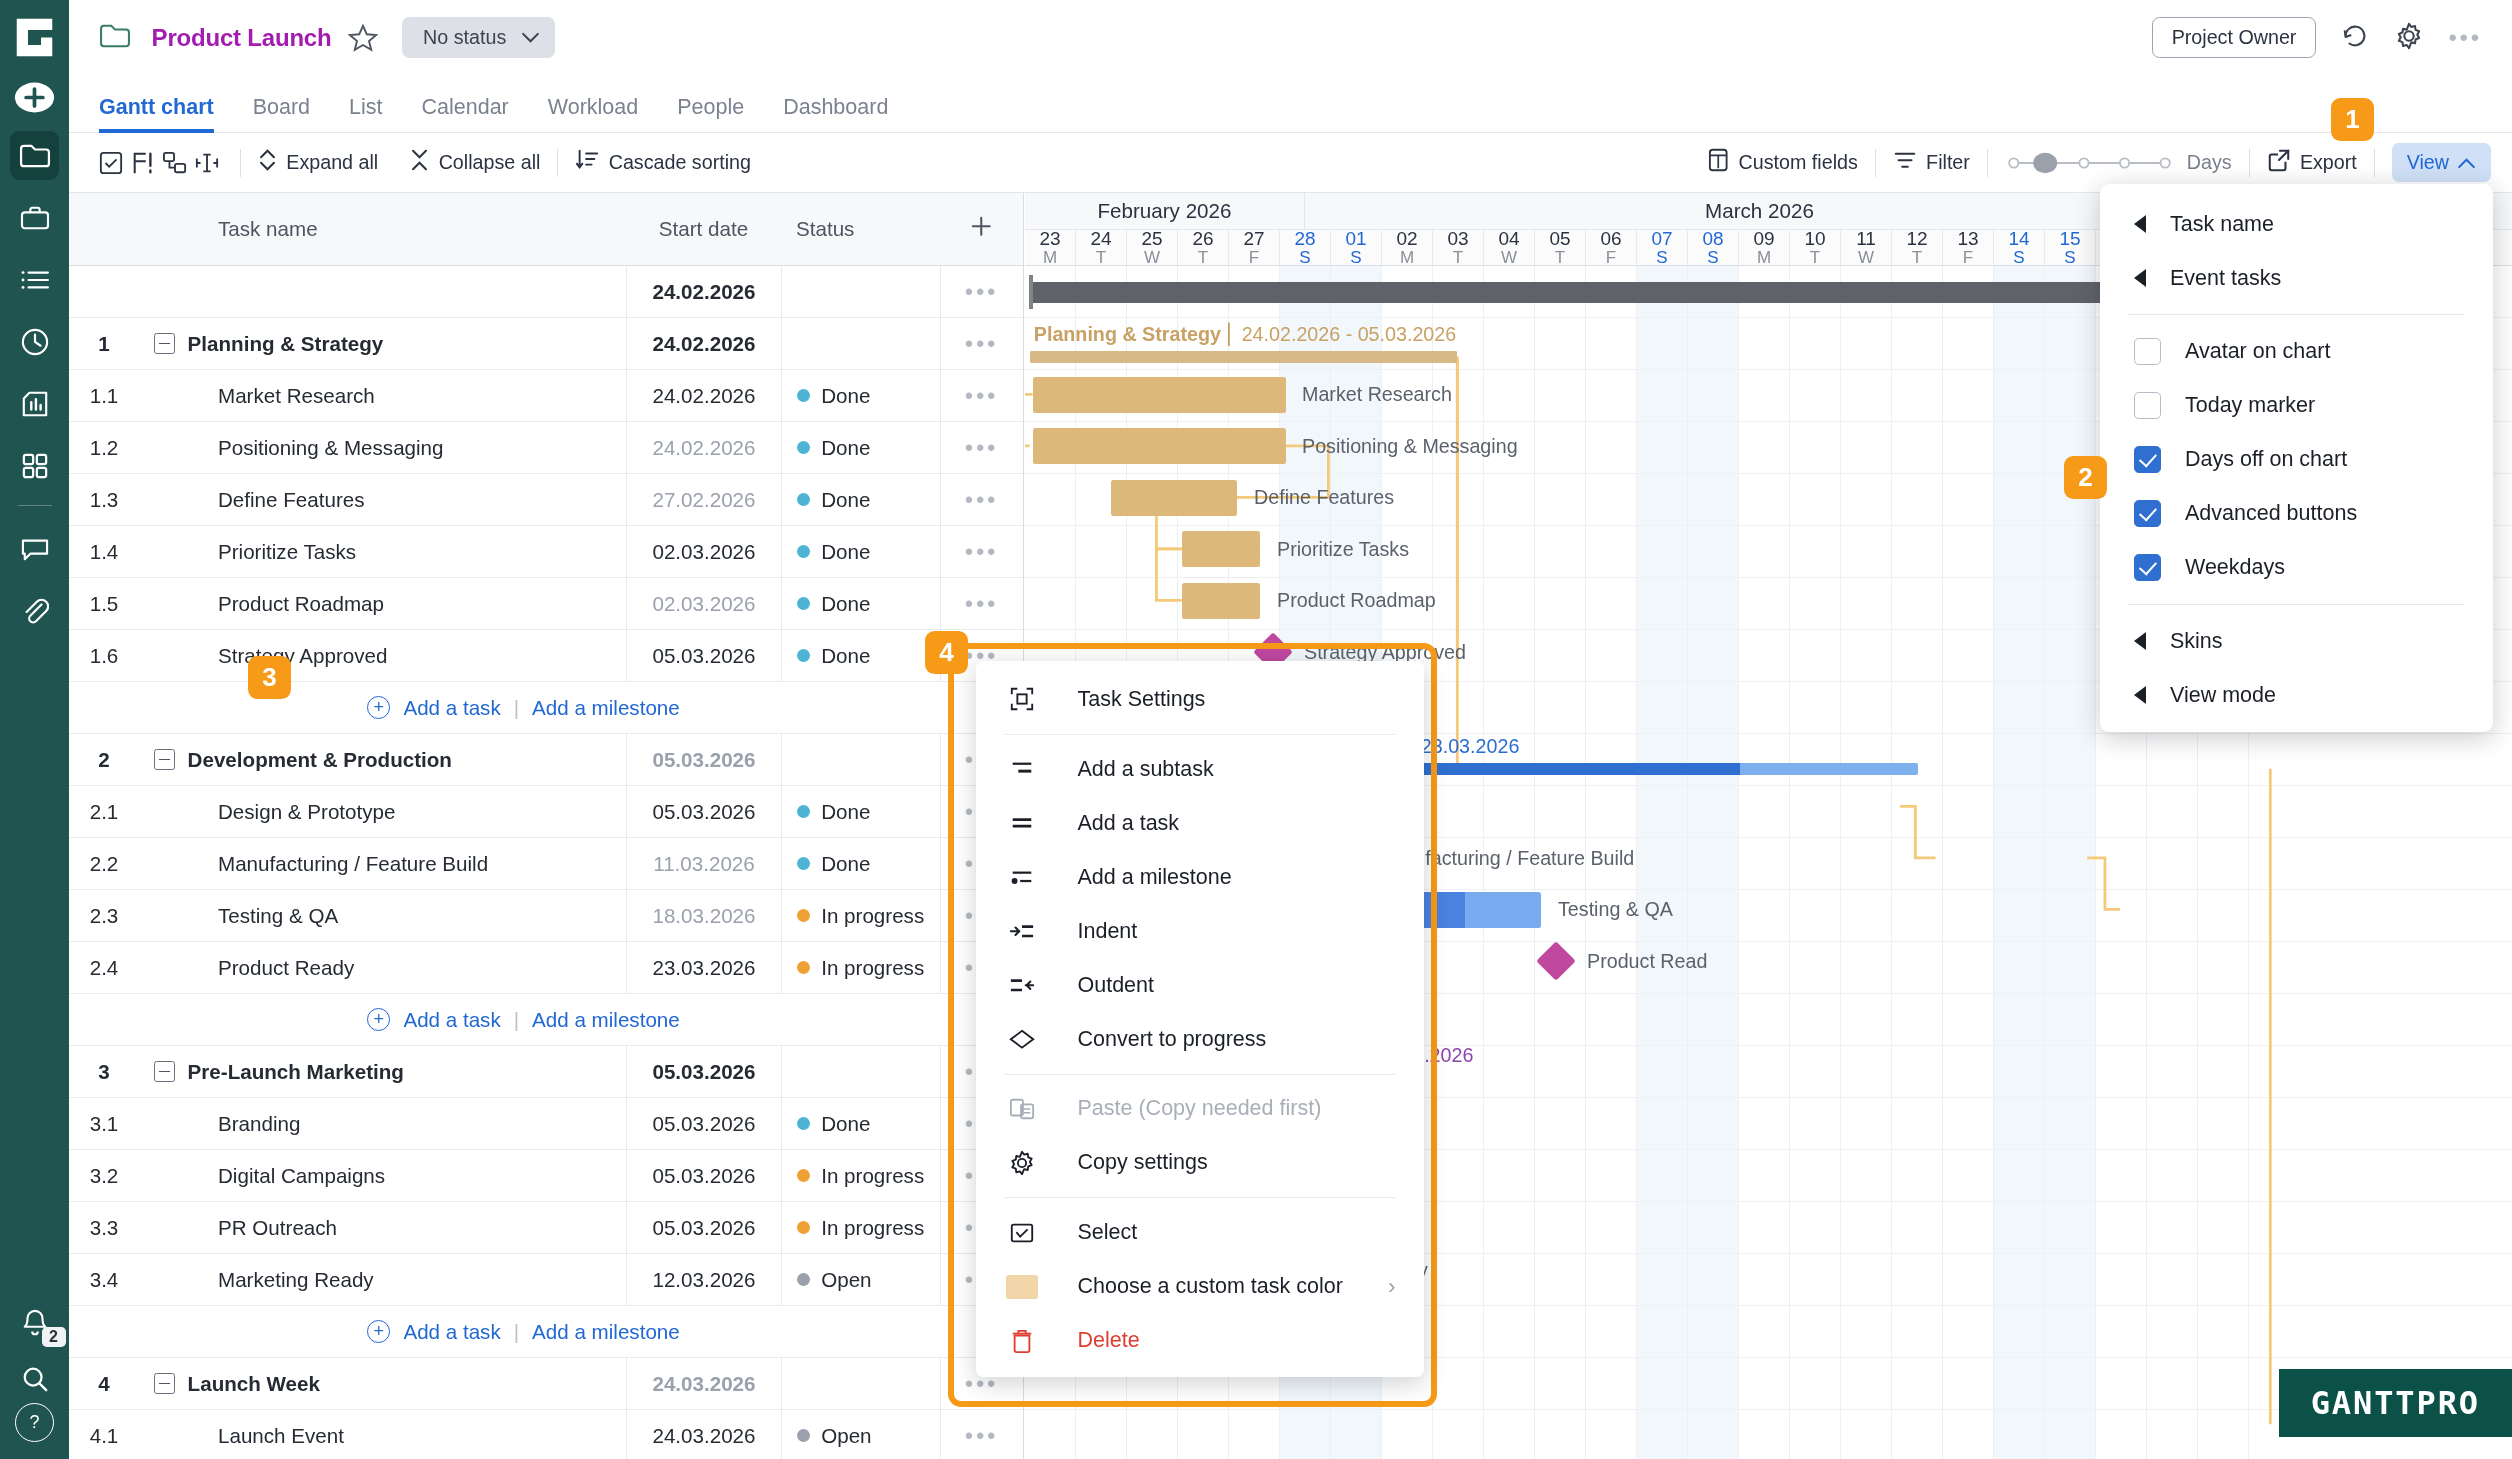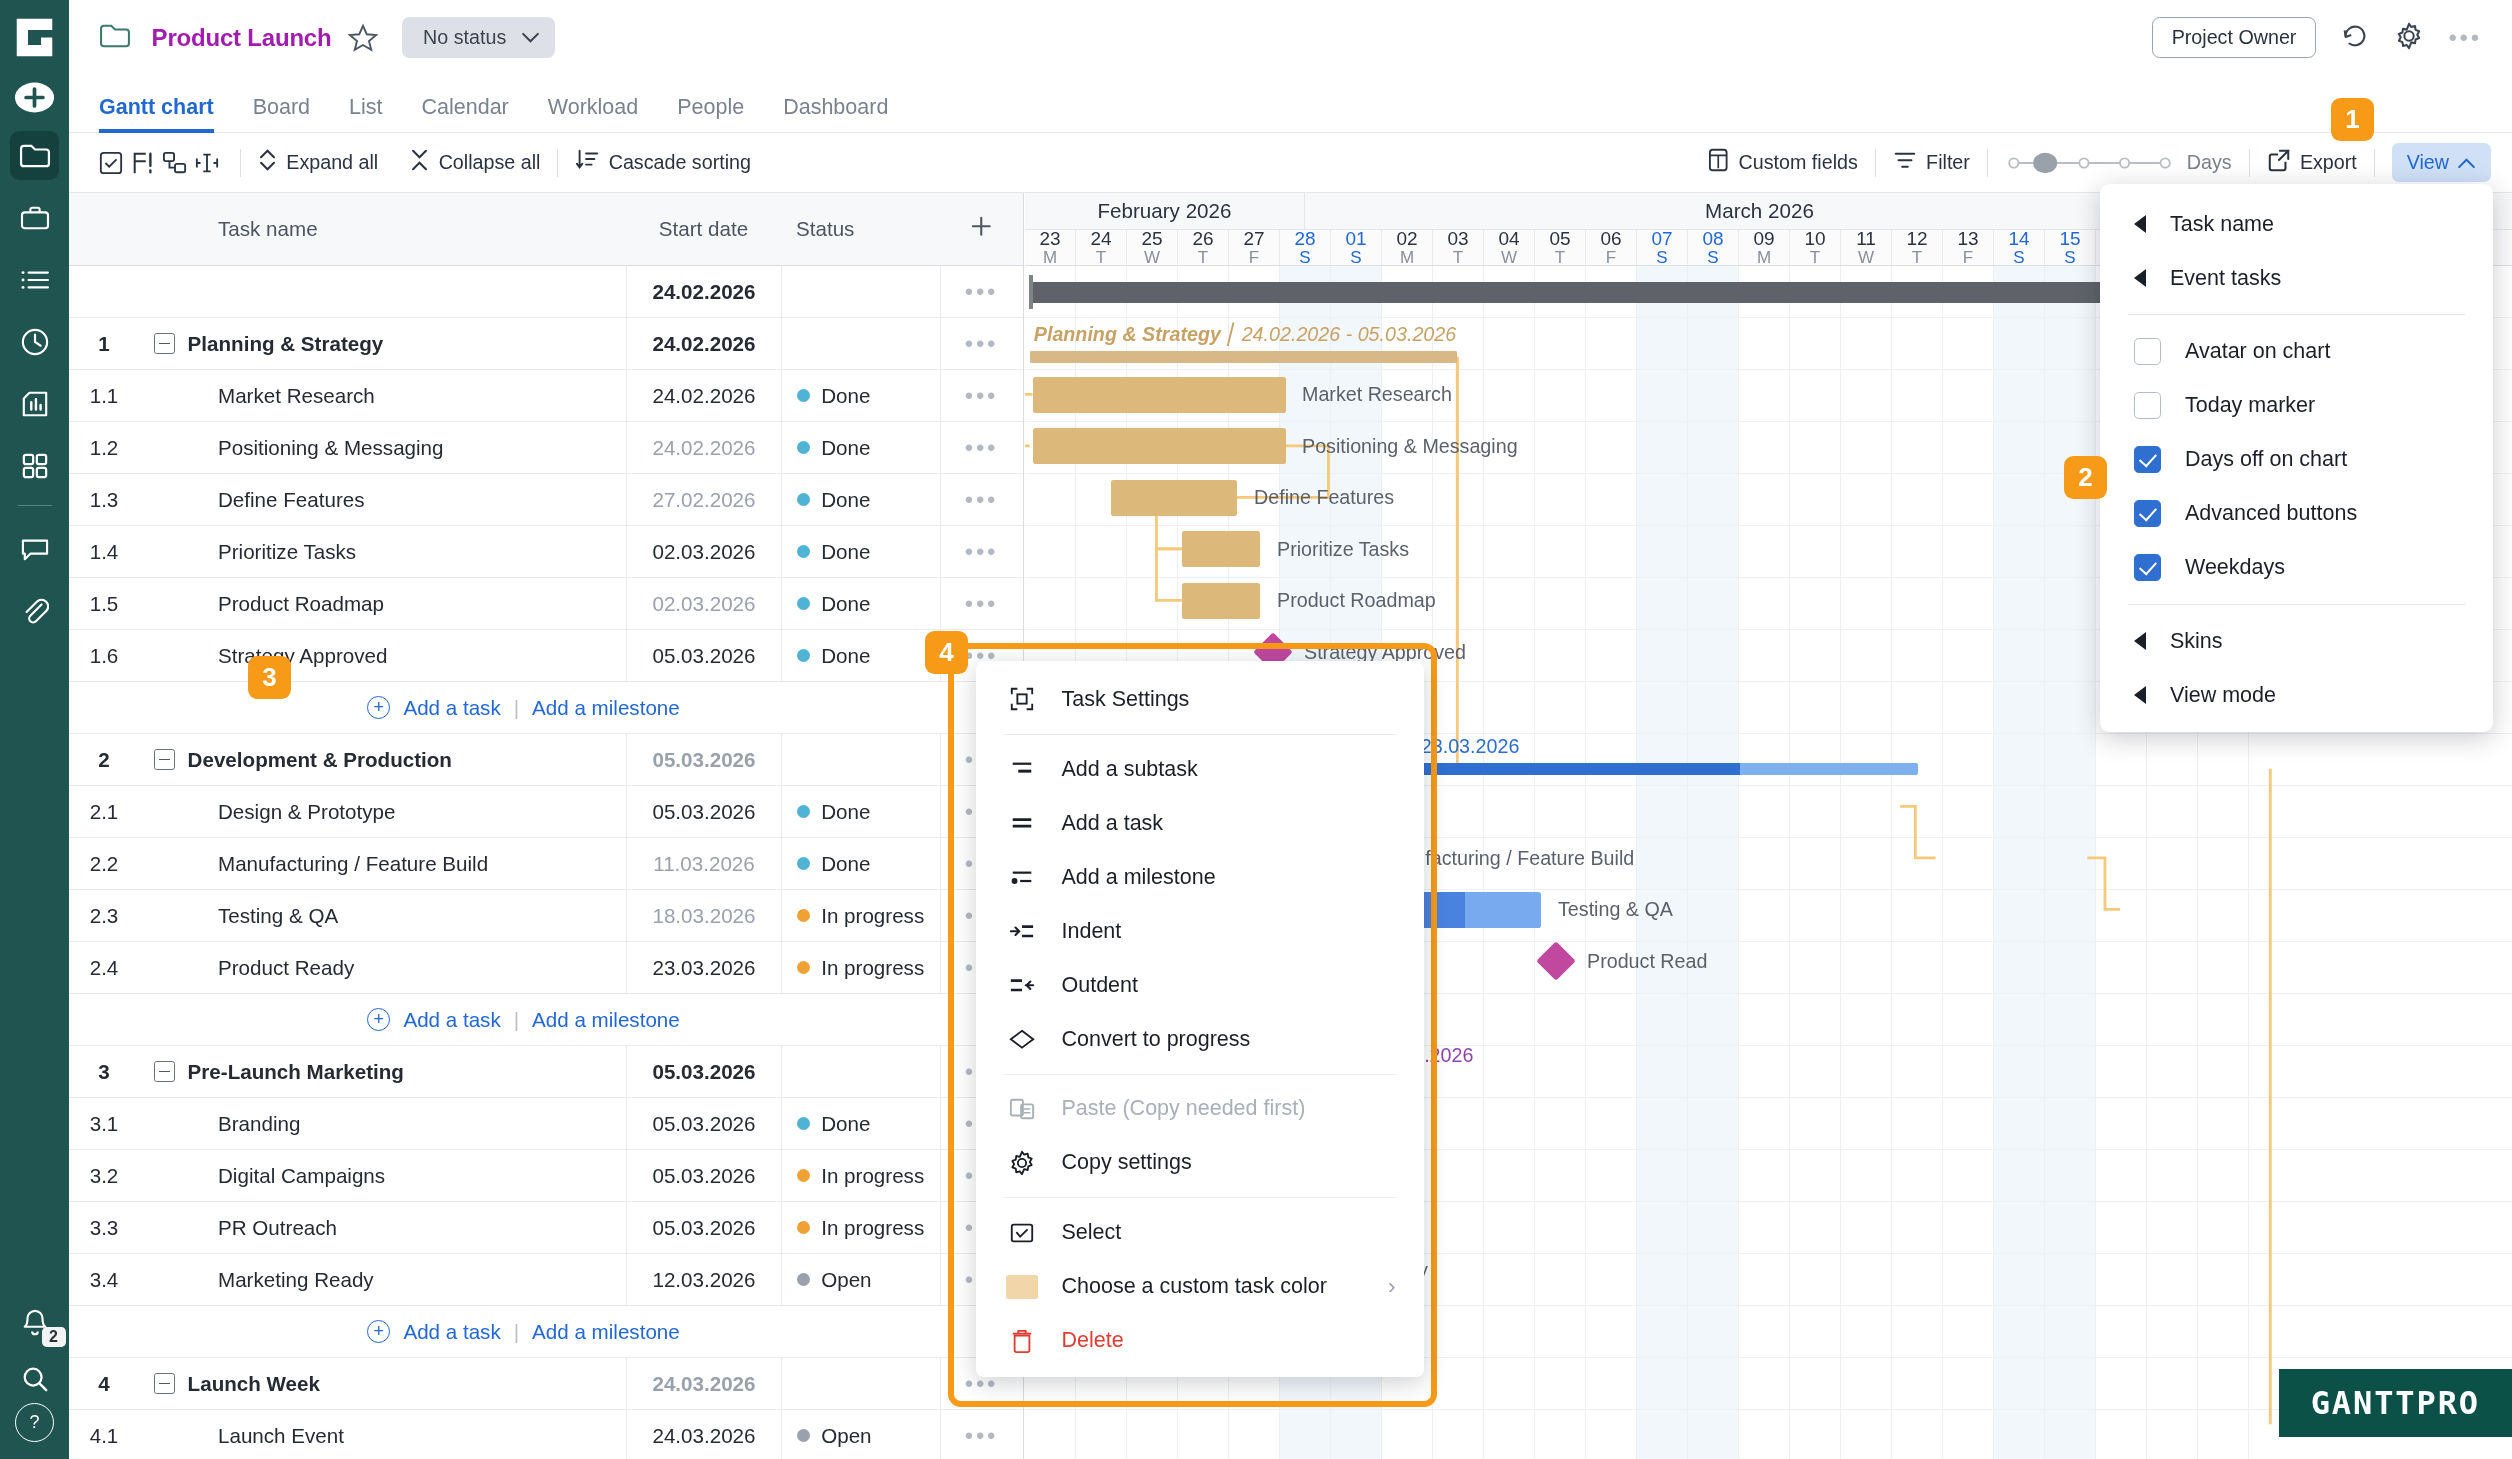--- a/index.html
+++ b/index.html
@@ -185,21 +185,21 @@
   
   #ctxwrap {
     position: absolute; left: 948px; top: 643px; width: 489px; height: 764px;
     border: 6.6px solid #f79a17; border-radius: 13px; z-index: 50;
   }
   #ctxmenu {
     position: absolute; left: 21.5px; top: 12px; width: 448px;
     background: #fff; border-radius: 7.5px; box-shadow: 0 5.6px 24px rgba(20,25,35,.2);
     padding: 11.2px 0 9.4px;
   }
-  .cm-item { height: 54px; display: flex; align-items: center; padding-left: 30px; gap: 24px;
+  .cm-item { height: 54px; display: flex; align-items: center; padding-left: 30px; gap: 40px;
              font-size: 21.5px; color: #1b1f27; }
   .cm-item.dis { color: #a9afb8; }
   .cm-item.del { color: #e03c31; }
   .cm-hr { height: 0.9px; background: #e9ebee; margin: 7.5px 28px; }
   .cm-ico { width: 32px; height: 32px; display: flex; align-items: center; justify-content: center; flex: none; }
   .swatch { width: 32px; height: 24px; background: #f0d6a8; border-radius: 2.8px; flex: none; }
   .cm-chev { margin-left: auto; margin-right: 28px; color: #9aa1ac; font-size: 22.5px; }
 
   
   .badge {
@@ -926,21 +926,21 @@
           <path d="M 251.10000000000002 302 H 140.4 V 357 H 167.4" fill="none" stroke="#f5c97a" stroke-width="3"></path>
           <path d="M 461.70000000000005 97 V 537 H -12" fill="none" stroke="#f5c97a" stroke-width="3"></path>
           <path d="M 934.6 577 H 950.8 V 632 H 972.4" fill="none" stroke="#f5c97a" stroke-width="3"></path>
           <path d="M 1134.4 632 H 1153.3 V 687 H 1169.5" fill="none" stroke="#f5c97a" stroke-width="3"></path>
           <path d="M 461.70000000000005 97 V 412" fill="none" stroke="#f5c97a" stroke-width="3"></path>
           <path d="M 1329.88 537 V 1237" fill="none" stroke="#f5c97a" stroke-width="3"></path>
         </svg>
       <div id="tl-content">
           <div class="topbar" style="left: 7.5px; width: 1141px; top: 16px;"></div>
           <div class="topbar-cap" style="left: 3.7px; top: 9.4px;"></div>
-          <div class="sumlabel" style="left: 8.8px; top: 57px; color: rgb(200, 161, 100); font-style: italic;"><span>Planning &amp; Strategy</span><span class="rng"> ⎢ 24.02.2026 - 05.03.2026</span></div>
+          <div class="sumlabel" style="left: 8.8px; top: 57px; color: rgb(200, 161, 100);"><span>Planning &amp; Strategy</span><span class="rng"> ⎢ 24.02.2026 - 05.03.2026</span></div>
           <div class="sumbar" style="left: 5px; width: 427px; top: 85px; background: rgb(216, 184, 135);">
             <div class="prog" style="width: 100%; background: rgb(216, 184, 135);"></div>
           </div>
           <div class="sumlabel" style="left: 6.3px; top: 469px; color: rgb(43, 110, 209);"><span>Development &amp; Production</span><span class="rng"> ⎢ 05.03.2026 - 23.03.2026</span></div>
           <div class="sumbar" style="left: 2.5px; width: 890px; top: 497px; background: rgb(127, 176, 238);">
             <div class="prog" style="width: 80%; background: rgb(47, 111, 208);"></div>
           </div>
           <div class="sumlabel" style="left: 6.3px; top: 778px; color: rgb(142, 68, 173);"><span>Pre-Launch Marketing</span><span class="rng"> ⎢ 05.03.2026 - 12.03.2026</span></div>
           <div class="sumbar" style="left: 2.5px; width: 207px; top: 807px; background: rgb(203, 164, 222);">
             <div class="prog" style="width: 66%; background: rgb(142, 68, 173);"></div>

